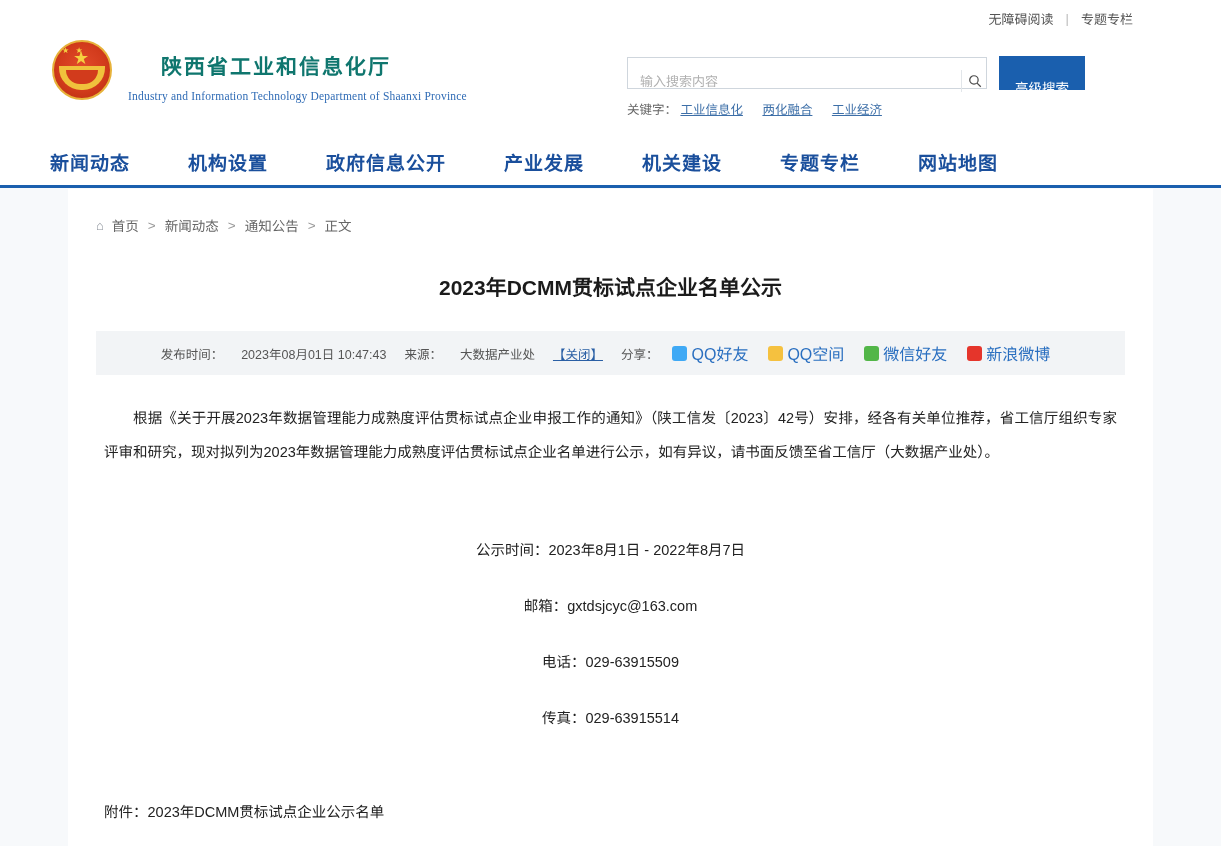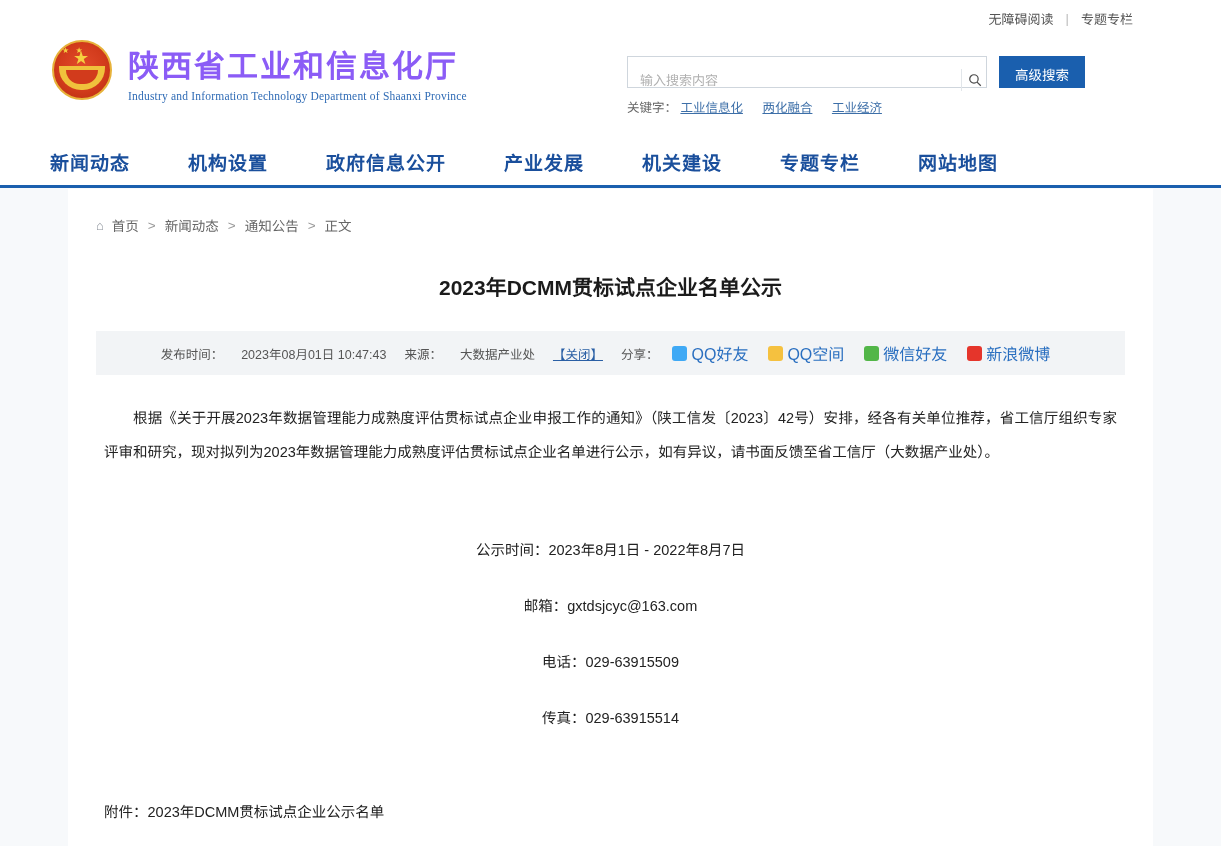--- a/index.html
+++ b/index.html
@@ -65,27 +65,28 @@
   }
   .emblem .star {
     position: absolute; left: 23px; top: 11px;
     color: #f5d040; font-size: 18px; line-height: 18px;
   }
   .emblem .stars-small {
     position: absolute; left: 12px; top: 8px;
     color: #f5d040; font-size: 8px; letter-spacing: 2px;
   }
   .title-cn {
-    font-size: 31px;
+    font-size: 21px;
     font-weight: bold;
-    color: #8b5cf6;
+    color: #0f766e;
     letter-spacing: 2px;
     line-height: 44px;
     margin-top: 6px;
     font-family: "Liberation Serif", "DejaVu Serif", serif;
+    margin-left: 33px;
   }
   .title-en {
     font-size: 11.5px;
     color: #2f6bb5;
     letter-spacing: 0.2px;
     margin-top: 1px;
     font-family: "Liberation Serif", "DejaVu Serif", serif;
   }
 
   
@@ -111,21 +112,21 @@
   .search-box input::placeholder { color: #b0b0b0; }
   .search-divider { width:1px; height: 22px; background: #e2e6ea; margin: 0 6px; }
   .mag { width: 14px; height: 14px; display:block; }
   .adv-btn {
     margin-left: 12px;
     background: #1a5fae;
     color: #fff;
     font-size: 13.5px;
     height: 32px;
     line-height: 32px;
-    padding: 4px 16px;
+    padding: 17px 16px;
     border: 0;
     cursor: pointer;
     font-family: "Liberation Sans", sans-serif;
   }
   .keywords {
     margin-top: 9px;
     font-size: 12.5px;
     color: #666;
   }
   .keywords a {

